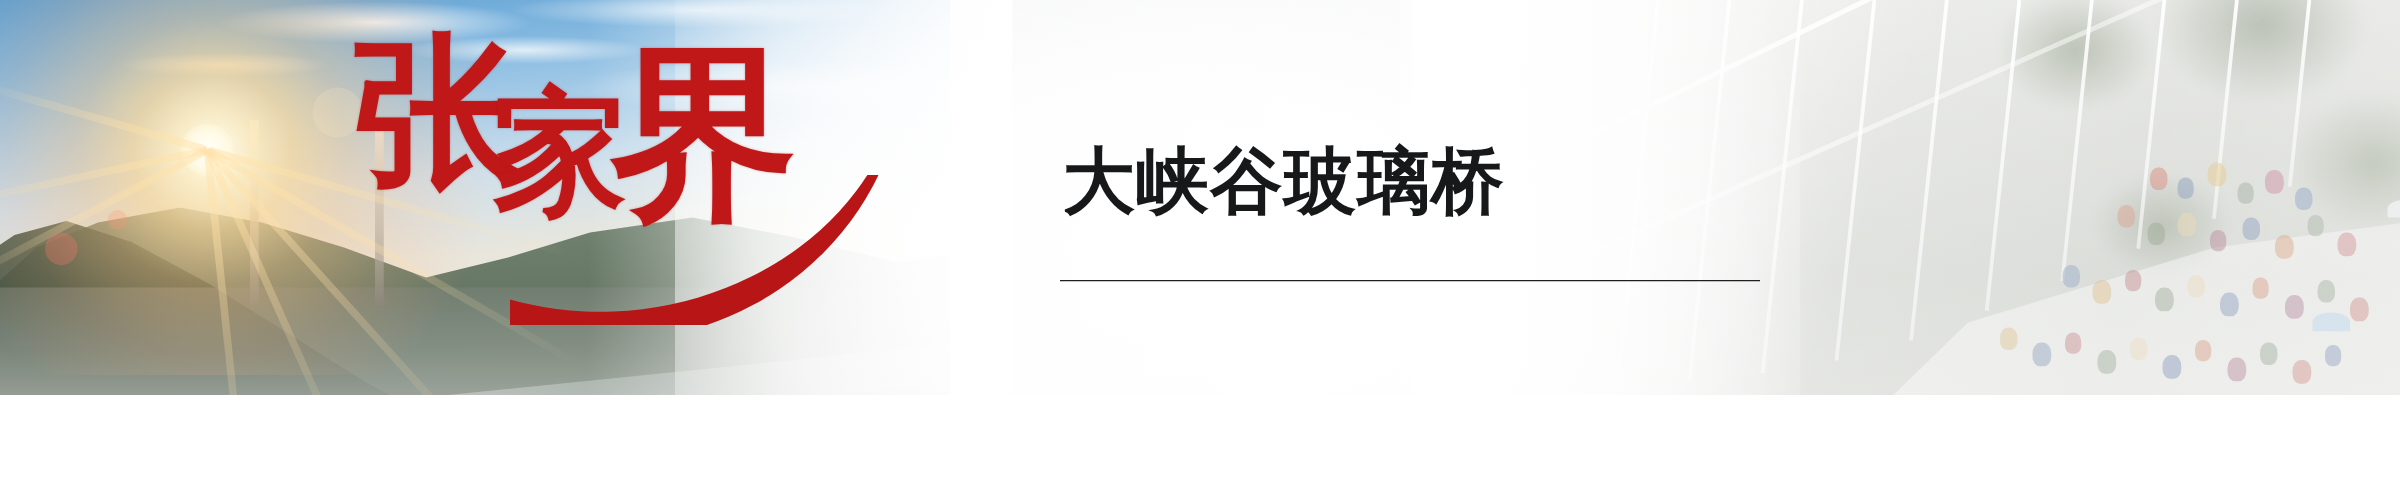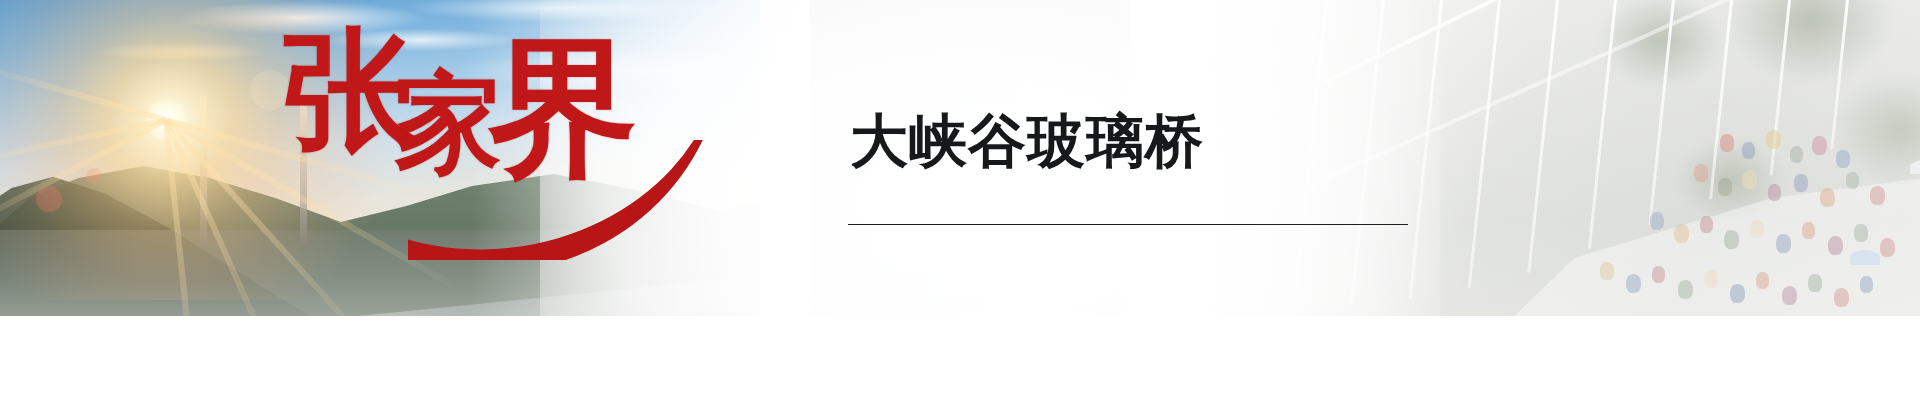--- a/index.html
+++ b/index.html
@@ -263,21 +263,21 @@
     border-bottom: 24px solid #b81616;
     border-radius: 0 0 50% 50%/0 0 100% 100%;
     transform: rotate(-7deg);
   }
 
   
   .heading {
     position: absolute;
     left: 850px;
     top: 116px;
-    font-family: Liberation Mono, monospace;
+    font-family: Liberation Serif, serif;
     font-weight: 700;
     font-size: 58px;
     line-height: 1.05;
     color: #16181a;
     letter-spacing: 1px;
     white-space: nowrap;
   }
 
   .divider {
     position: absolute;

